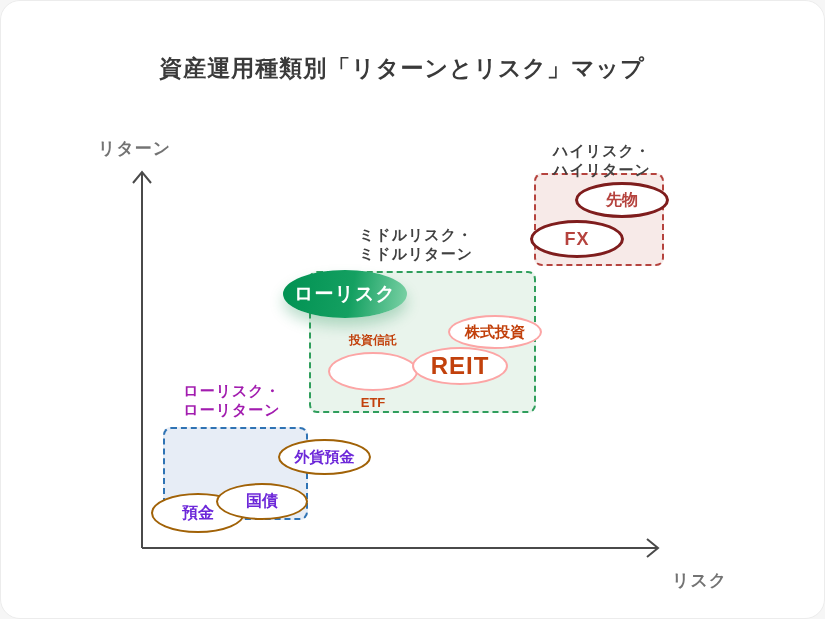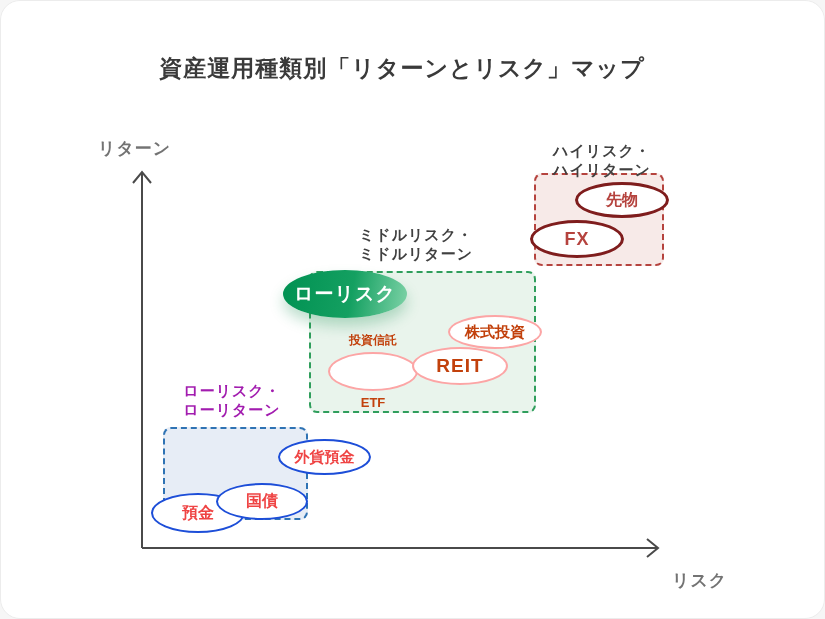--- a/index.html
+++ b/index.html
@@ -80,32 +80,32 @@
     background: #ffffff;
     display: flex;
     flex-direction: column;
     align-items: center;
     justify-content: center;
     font-weight: bold;
     box-sizing: border-box;
     white-space: nowrap;
     text-align: center;
   }
-  .e-blue  { border: 2px solid #1d4ed8; color: #ef4444; text-align: right; }
+  .e-blue  { border: 2px solid #a16207; color: #6d28d9; text-align: right; }
   .e-green { border: 2px solid #fca5a5; color: #c2410c; }
   .e-red   { border: 3px solid #7f1d1d; color: #b5433e; }
 
   .e-deposit         { left: 150px; top: 492px; width: 94px; height: 40px; font-size: 16px; }
   .e-gov-bond        { left: 215px; top: 482px; width: 92px; height: 37px; font-size: 16px; }
   .e-foreign-deposit { left: 277px; top: 438px; width: 93px; height: 36px; font-size: 15px; }
   .e-foreign-mmf     { left: 299px; top: 390px; width: 98px; height: 35px; font-size: 16px; }
   .e-fund-etf        { left: 327px; top: 351px; width: 90px; height: 39px; font-size: 12px; line-height: 1.2; gap: 48px; }
   .e-fund-etf .sub   { font-size: 13px; }
   .e-stock           { left: 447px; top: 314px; width: 94px; height: 34px; font-size: 15px; }
-  .e-reit            { left: 411px; top: 346px; width: 96px; height: 38px; font-size: 19px; letter-spacing: 1px; }
+  .e-reit            { left: 411px; top: 346px; width: 96px; height: 38px; font-size: 24px; letter-spacing: 1px; }
   .e-futures         { left: 574px; top: 181px; width: 94px; height: 36px; font-size: 16px; }
   .e-fx              { left: 529px; top: 219px; width: 94px; height: 38px; font-size: 18px; letter-spacing: 1px; }
 
   .e-real-estate {
     left: 282px; top: 269px; width: 124px; height: 48px;
     font-size: 19px;
     color: #ffffff;
     border: none;
     background: linear-gradient(100deg, #009152 0%, #14a061 55%, #7fd3a8 100%);
     box-shadow: 0 8px 14px rgba(20, 140, 80, 0.28);

